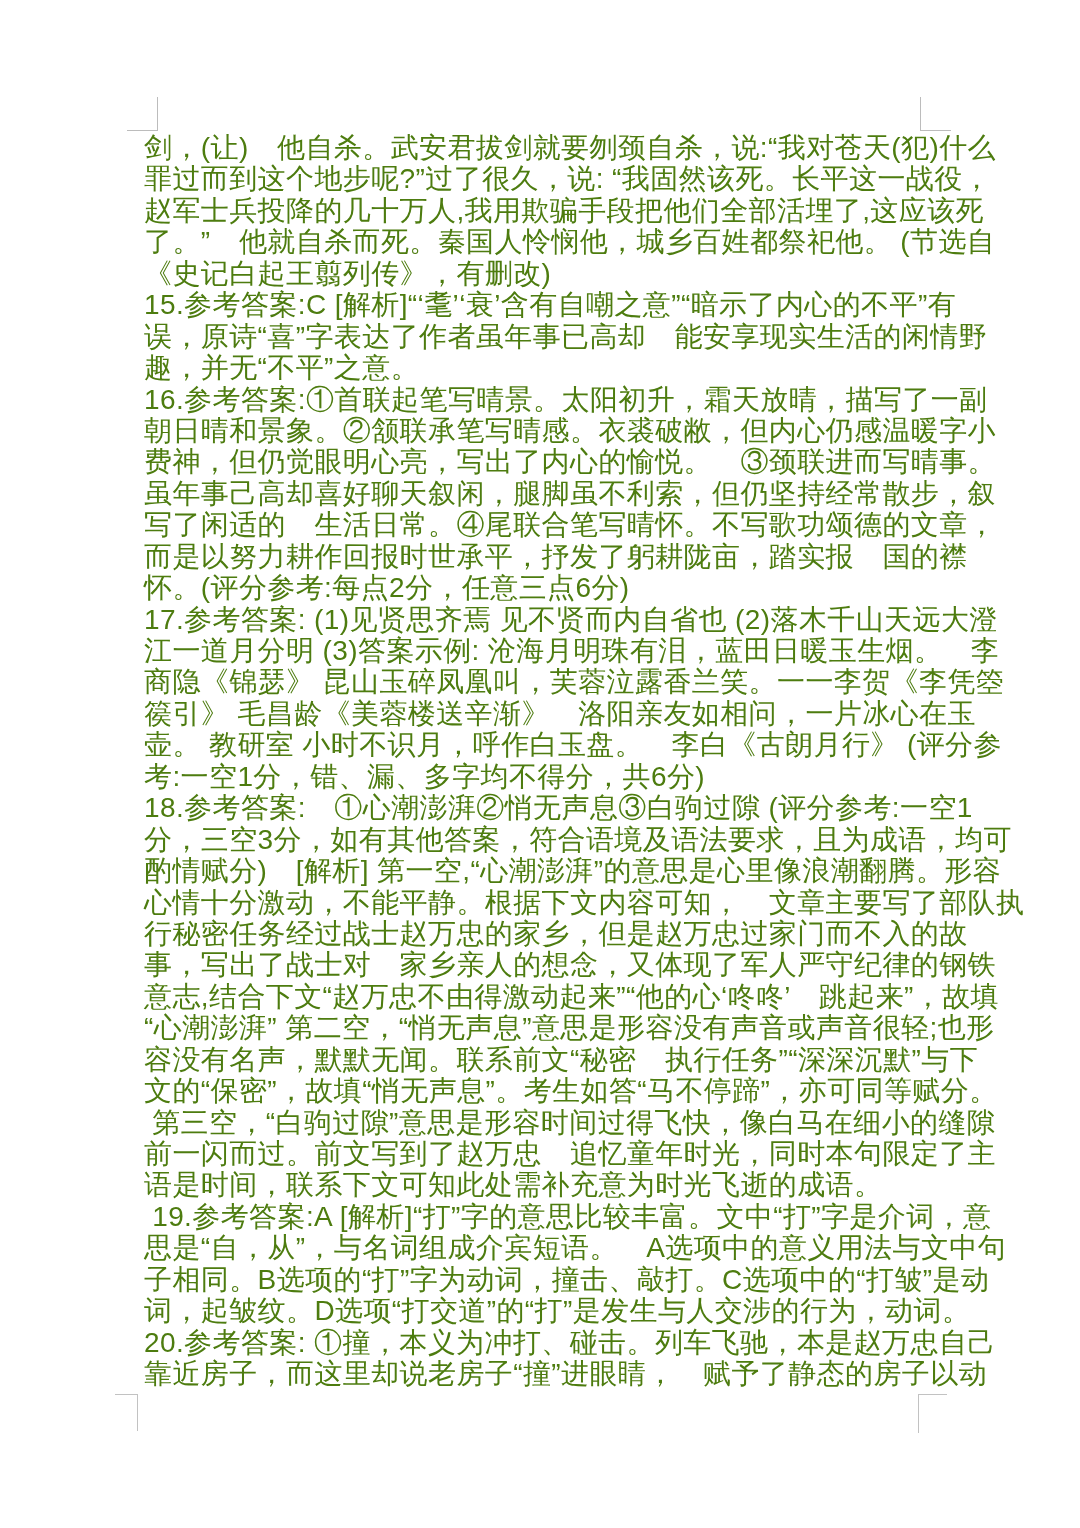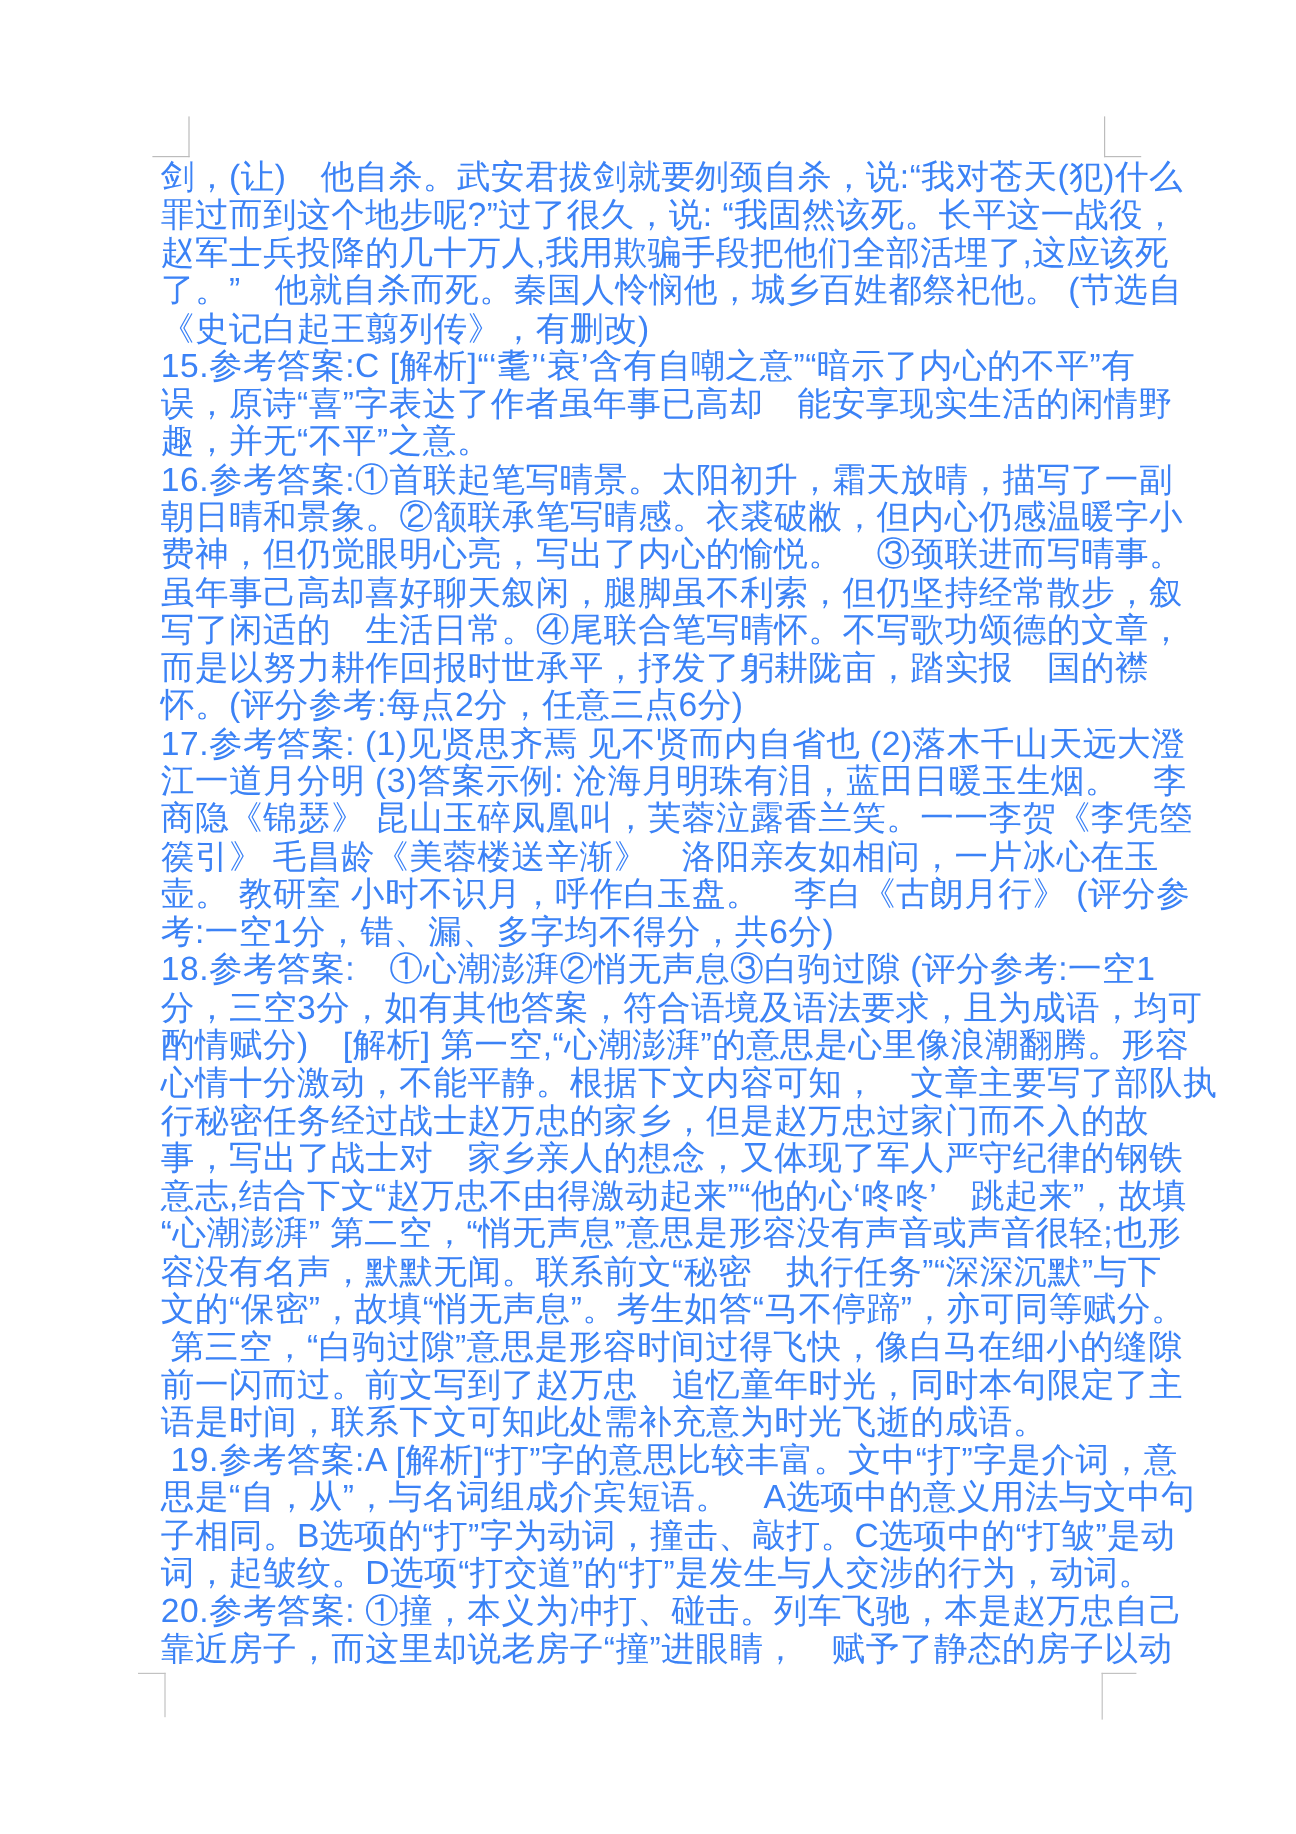--- a/index.html
+++ b/index.html
@@ -14,27 +14,27 @@
     font-family: "Liberation Sans", sans-serif;
     overflow: hidden;
   }
   .doc-page {
     position: absolute;
     inset: 0;
     background: #ffffff;
   }
   .doc-text {
     position: absolute;
-    left: 134px;
+    left: 144px;
     top: 132px;
     width: 792px;
     font-size: 28px;
     line-height: 31.45px;
     letter-spacing: 0.4px;
-    color: #3b82f6;
+    color: #4d7c0f;
     white-space: pre;
   }
   .doc-text .line {
     height: 31.45px;
     overflow: visible;
   }
   
   .crop-mark {
     position: absolute;
     pointer-events: none;

